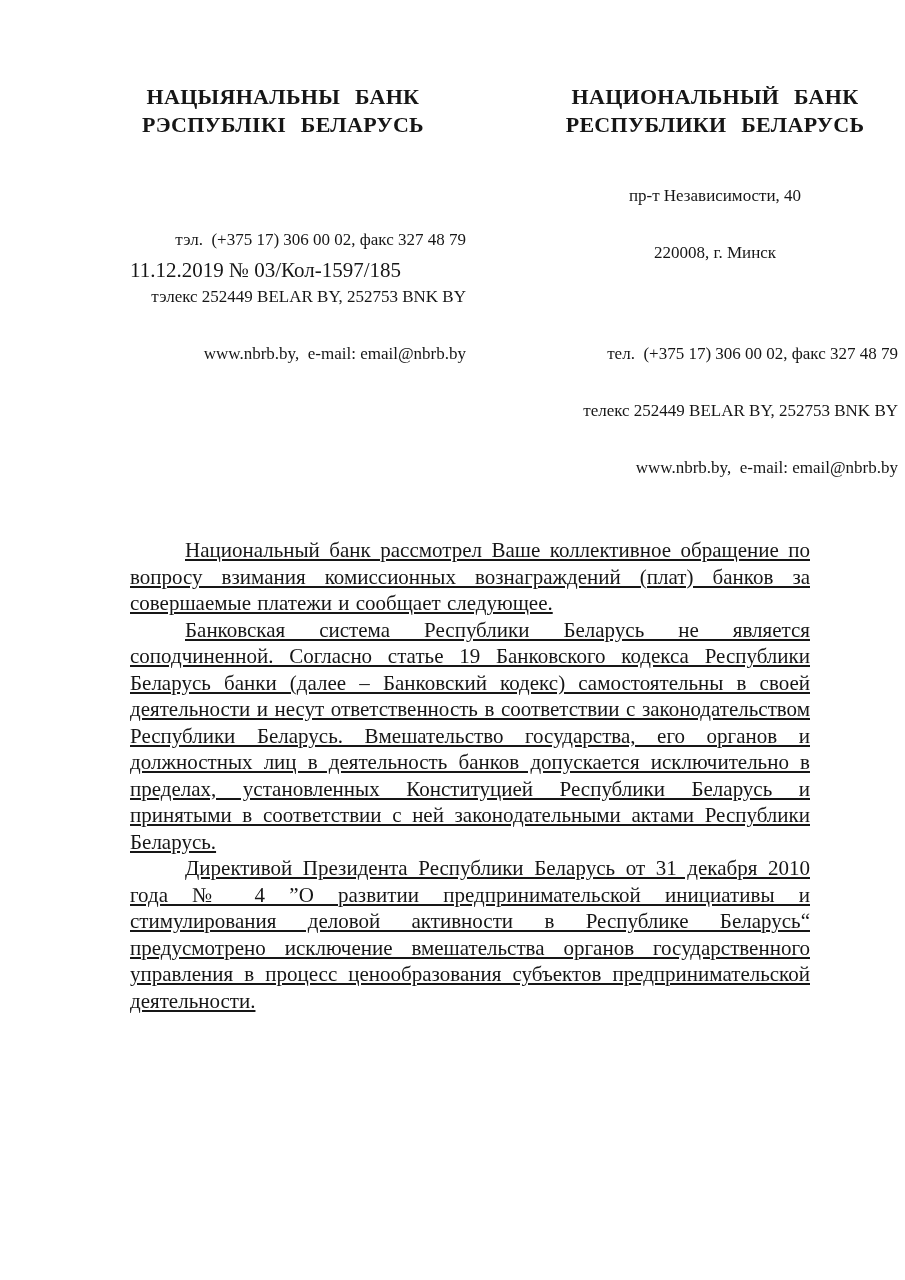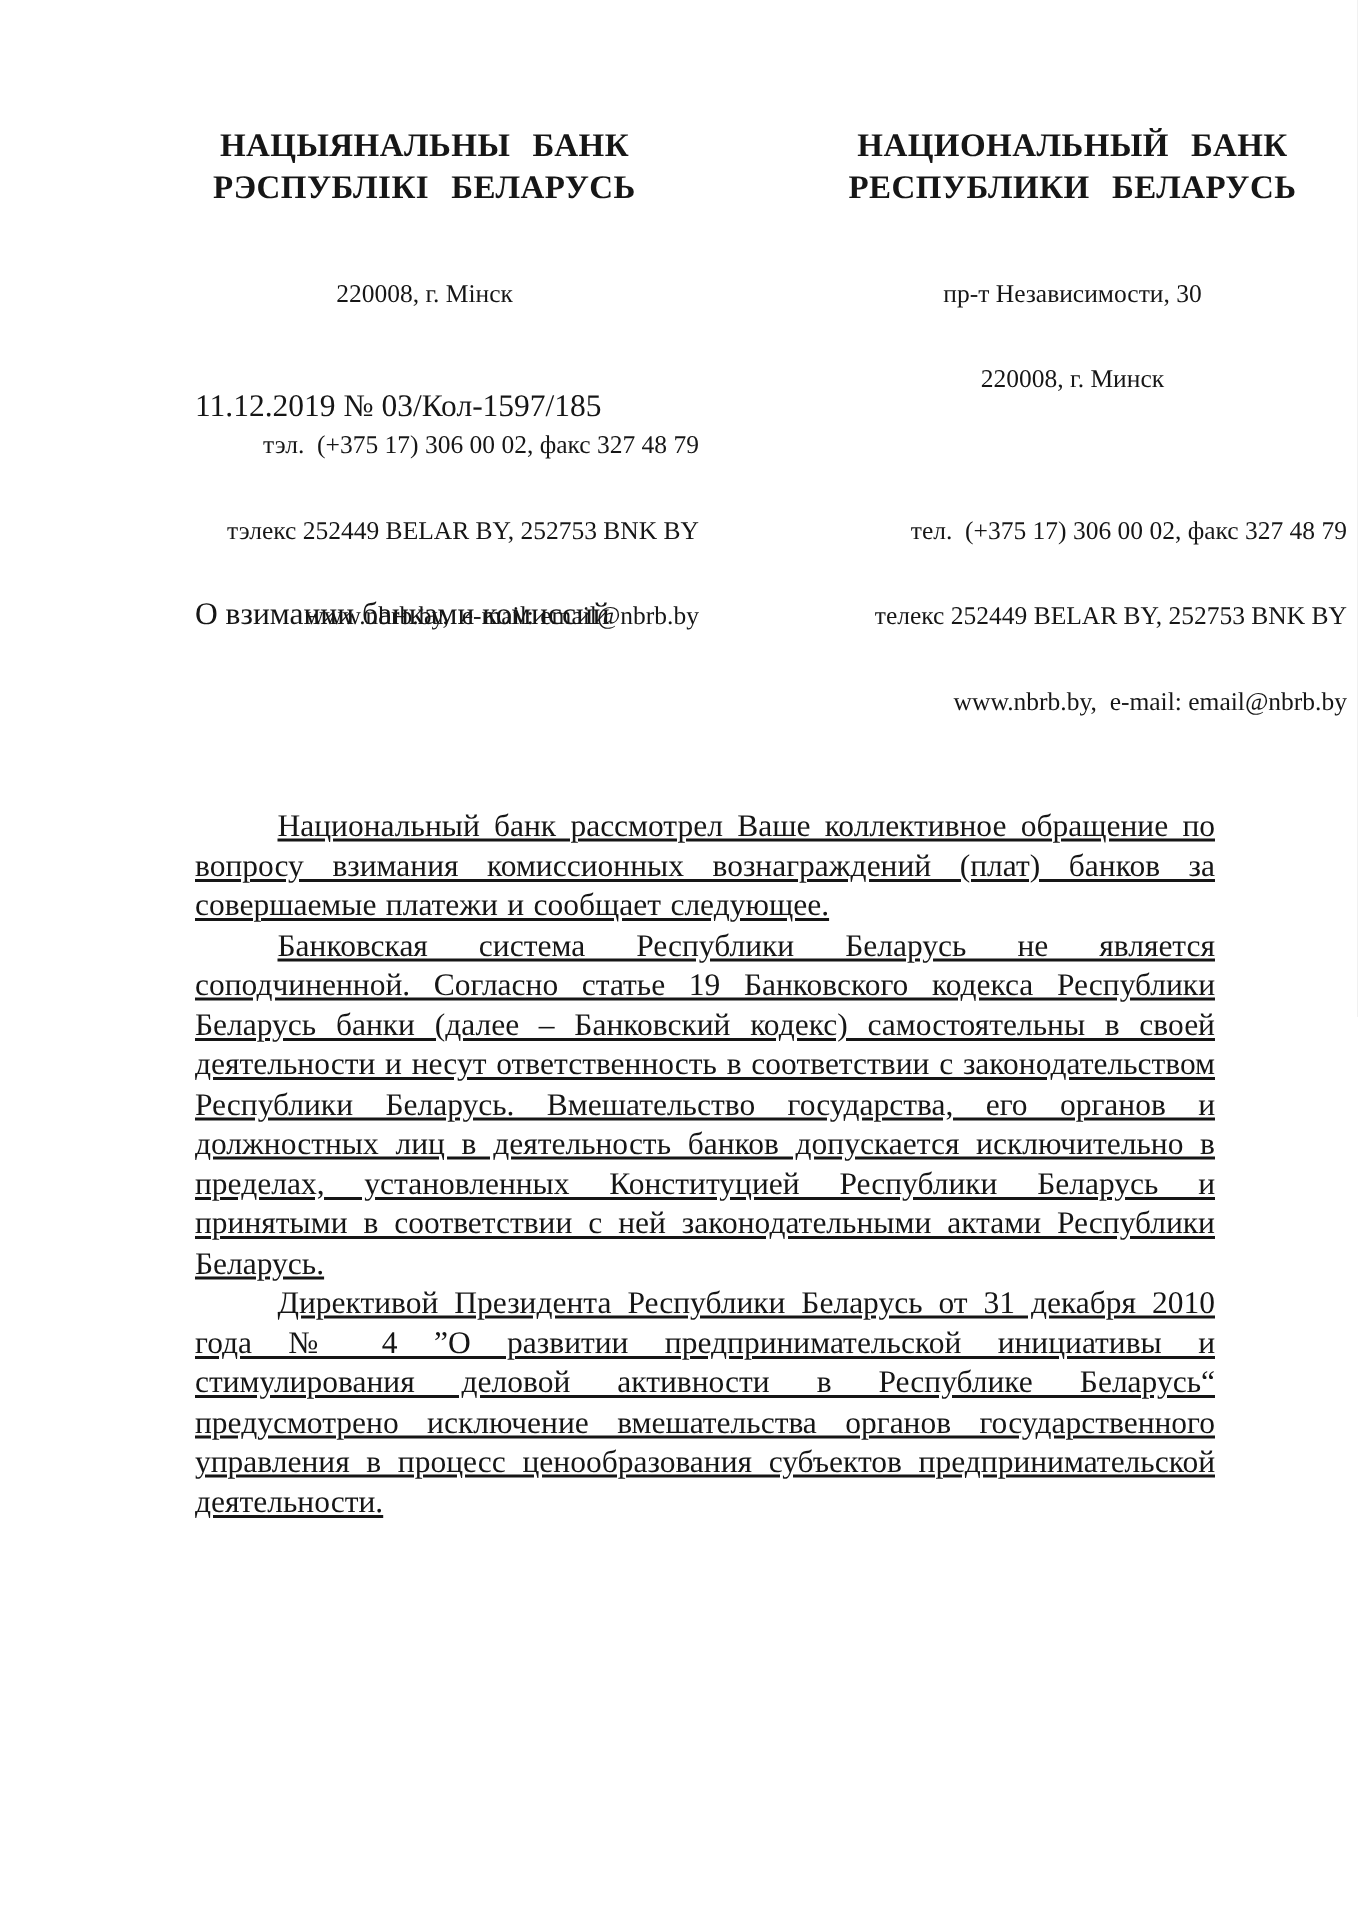--- a/index.html
+++ b/index.html
@@ -86,49 +86,47 @@
 <body>
 
 <div class="page">
 
   <div class="lh-col left">
     <div class="lh-title">
       <div>НАЦЫЯНАЛЬНЫ БАНК</div>
       <div>РЭСПУБЛІКІ БЕЛАРУСЬ</div>
     </div>
     <div class="lh-address">
-      <div>220008, г. Мінск</div>
     </div>
     <div class="lh-contacts">
       <div>тэл.  (+375 17) 306 00 02, факс 327 48 79</div>
       <div>тэлекс 252449 BELAR BY, 252753 BNK BY</div>
       <div>www.nbrb.by,  e-mail: email@nbrb.by</div>
     </div>
   </div>
 
   <div class="lh-col right">
     <div class="lh-title">
       <div>НАЦИОНАЛЬНЫЙ БАНК</div>
       <div>РЕСПУБЛИКИ БЕЛАРУСЬ</div>
     </div>
     <div class="lh-address">
-      <div>пр-т Независимости, 30</div>
+      <div>пр-т Независимости, 40</div>
       <div>220008, г. Минск</div>
     </div>
     <div class="lh-contacts">
       <div>тел.  (+375 17) 306 00 02, факс 327 48 79</div>
       <div>телекс 252449 BELAR BY, 252753 BNK BY</div>
       <div>www.nbrb.by,  e-mail: email@nbrb.by</div>
     </div>
   </div>
 
   <div class="ref-line">11.12.2019 № 03/Кол-1597/185</div>
 
   <div class="subject">
-    <div>О взимании банками комиссий</div>
   </div>
 
   <div class="body-text">
     <p>Национальный банк рассмотрел Ваше коллективное обращение по вопросу взимания комиссионных вознаграждений (плат) банков за совершаемые платежи и сообщает следующее.</p>
     <p>Банковская система Республики Беларусь не является соподчиненной. Согласно статье 19 Банковского кодекса Республики Беларусь банки (далее – Банковский кодекс) самостоятельны в своей деятельности и несут ответственность в соответствии с законодательством Республики Беларусь. Вмешательство государства, его органов и должностных лиц в деятельность банков допускается исключительно в пределах, установленных Конституцией Республики Беларусь и принятыми в соответствии с ней законодательными актами Республики Беларусь.</p>
     <p>Директивой Президента Республики Беларусь от 31 декабря 2010 года № 4 ”О развитии предпринимательской инициативы и стимулирования деловой активности в Республике Беларусь“ предусмотрено исключение вмешательства органов государственного управления в процесс ценообразования субъектов предпринимательской деятельности.</p>
   </div>
 
 </div>
 

